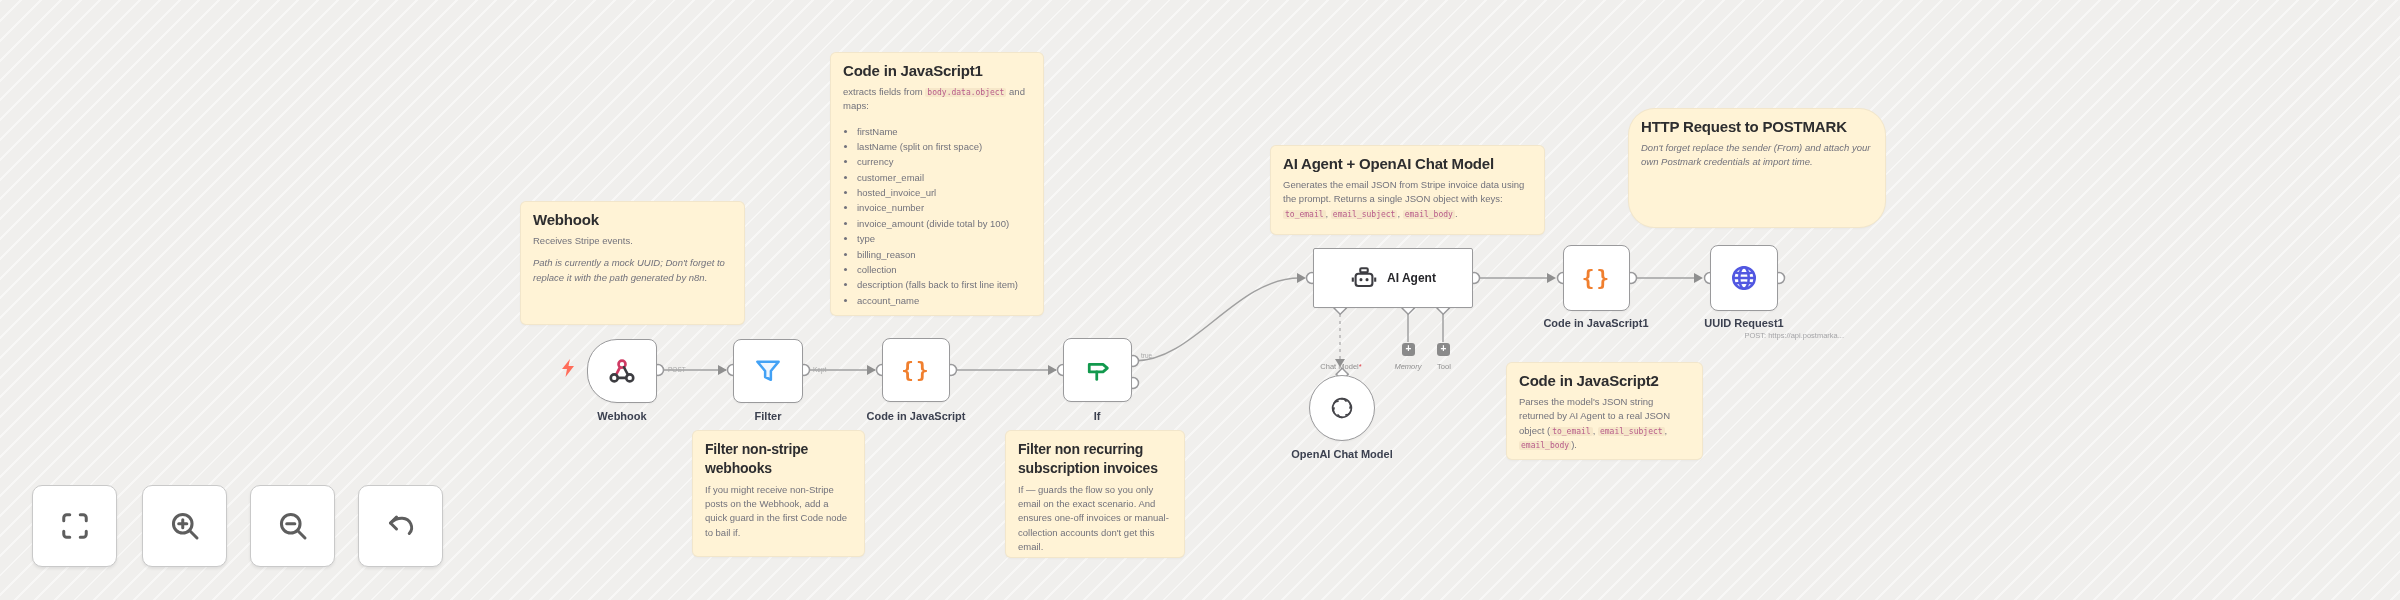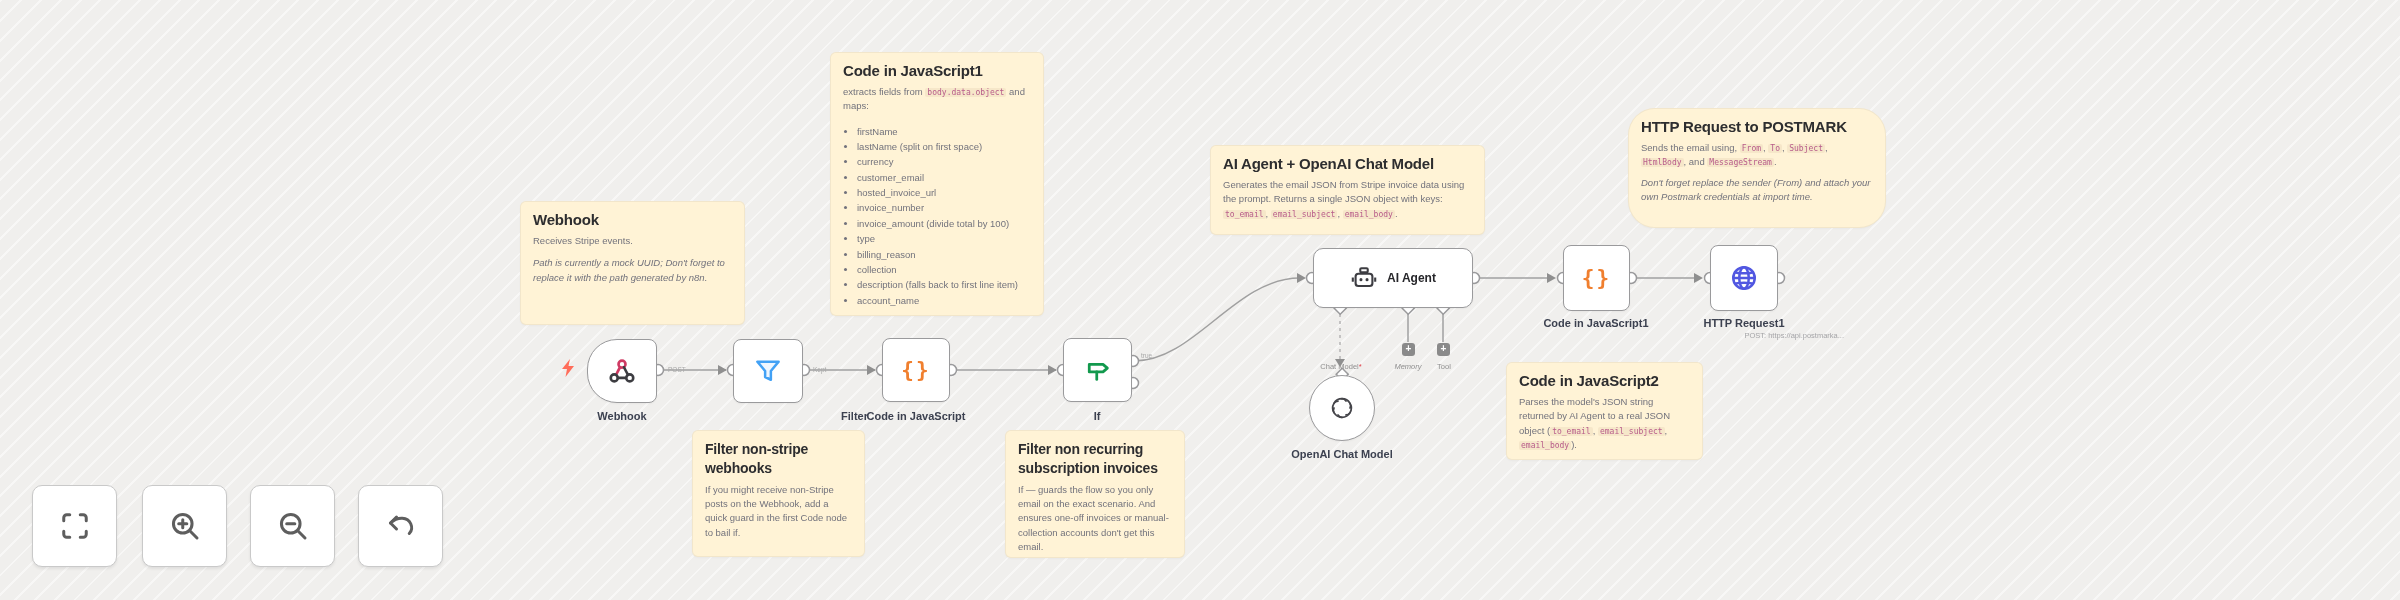--- a/index.html
+++ b/index.html
@@ -123,28 +123,27 @@
       <li>invoice_number</li>
       <li>invoice_amount (divide total by 100)</li>
       <li>type</li>
       <li>billing_reason</li>
       <li>collection</li>
       <li>description (falls back to first line item)</li>
       <li>account_name</li>
     </ul>
   </div>
 
-  <div class="sticky" style="left:1210px;top:145px;width:275px;height:90px;">
+  <div class="sticky" style="left:1270px;top:145px;width:275px;height:90px;">
     <h3>AI Agent + OpenAI Chat Model</h3>
     <p><span>Generates the email JSON from Stripe invoice data using the prompt. Returns a single JSON object with keys: </span><code>to_email</code><span>, </span><code>email_subject</code><span>, </span><code>email_body</code><span>.</span></p>
   </div>
 
   <div class="sticky" style="left:1628px;top:108px;width:258px;height:120px;border-radius:27px;">
     <h3>HTTP Request to POSTMARK</h3>
-    <p style="margin-bottom:6px;"><span>Sends the email using, </span><code>From</code><span>, </span><code>To</code><span>, </span><code>Subject</code><span>, </span><code>HtmlBody</code><span>, and </span><code>MessageStream</code><span>.</span></p>
     <p class="it">Don't forget replace the sender (From) and attach your own Postmark credentials at import time.</p>
   </div>
 
   <div class="sticky" style="left:1506px;top:362px;width:197px;height:98px;">
     <h3>Code in JavaScript2</h3>
     <p><span>Parses the model's JSON string returned by AI Agent to a real JSON object (</span><code>to_email</code><span>, </span><code>email_subject</code><span>, </span><code>email_body</code><span>).</span></p>
   </div>
 
   <div class="sticky small" style="left:692px;top:430px;width:173px;height:127px;">
     <h3>Filter non-stripe webhooks</h3>
@@ -173,40 +172,40 @@
     </svg>
   </div>
   <div class="nlabel" style="left:522px;top:410px;width:200px;">Webhook</div>
   <span class="edge-label" style="left:668px;top:366px;">POST</span>
 
   <div class="node" style="left:733px;top:339px;width:70px;height:64px;">
     <svg width="30" height="30" viewBox="0 0 24 24">
       <path d="M3.5,4.5 H20.5 L14.3,12 V19 L9.7,16.8 V12 Z" fill="#eef6ff" stroke="#42a1f5" stroke-width="2" stroke-linejoin="round"></path>
     </svg>
   </div>
-  <div class="nlabel" style="left:668px;top:410px;width:200px;text-align:right;">Filter</div>
+  <div class="nlabel" style="left:668px;top:410px;width:200px;">Filter</div>
   <span class="edge-label" style="left:813px;top:366px;">Kept</span>
 
   <div class="node" style="left:882px;top:338px;width:68px;height:64px;">
     <span class="codeglyph">{}</span>
   </div>
   <div class="nlabel" style="left:816px;top:410px;width:200px;">Code in JavaScript</div>
 
   <div class="node" style="left:1063px;top:338px;width:69px;height:64px;">
     <svg width="30" height="30" viewBox="0 0 24 24">
       <g fill="none" stroke="#12994d" stroke-width="2.2" stroke-linejoin="round" stroke-linecap="round">
         <path d="M5,7.5 H16 L19.5,10.5 L16,13.5 H5 Z"></path>
         <line x1="11" y1="13.5" x2="11" y2="19.5"></line>
       </g>
     </svg>
   </div>
   <div class="nlabel" style="left:997px;top:410px;width:200px;">If</div>
   <span class="edge-label" style="left:1141px;top:352px;">true</span>
 
-  <div class="node" style="left:1313px;top:248px;width:160px;height:60px;border-radius:10px;">
+  <div class="node" style="left:1313px;top:248px;width:160px;height:60px;border-radius:2px;">
     <div class="agent-inner">
       <svg width="28" height="28" viewBox="0 0 24 24">
         <g fill="none" stroke="#3d3d42" stroke-width="1.8" stroke-linejoin="round">
           <rect x="8.8" y="3.6" width="6.4" height="3.6" rx="1"></rect>
           <rect x="4.8" y="8.4" width="14.4" height="10.4" rx="2.4"></rect>
           <line x1="2.4" y1="11.6" x2="2.4" y2="15.2"></line>
           <line x1="21.6" y1="11.6" x2="21.6" y2="15.2"></line>
         </g>
         <circle cx="9.4" cy="13.4" r="1.3" fill="#3d3d42"></circle>
         <circle cx="14.6" cy="13.4" r="1.3" fill="#3d3d42"></circle>
@@ -245,21 +244,21 @@
     <svg width="30" height="30" viewBox="0 0 24 24">
       <g fill="none" stroke="#5157e1" stroke-width="2">
         <circle cx="12" cy="12" r="8.6"></circle>
         <ellipse cx="12" cy="12" rx="3.8" ry="8.6"></ellipse>
         <line x1="3.4" y1="12" x2="20.6" y2="12"></line>
         <path d="M4.6,7.2 C6.8,8.6 17.2,8.6 19.4,7.2"></path>
         <path d="M4.6,16.8 C6.8,15.4 17.2,15.4 19.4,16.8"></path>
       </g>
     </svg>
   </div>
-  <div class="nlabel" style="left:1644px;top:317px;width:200px;">HTTP Request1</div>
+  <div class="nlabel" style="left:1644px;top:317px;width:200px;">UUID Request1</div>
   <div class="nsub" style="left:1644px;top:331px;width:200px;">POST: https://api.postmarka...</div>
 
   <div class="ctrl" style="left:32px;top:485px;">
     <svg width="36" height="36" viewBox="0 0 24 24">
       <g fill="none" stroke="#5e5e5e" stroke-width="2" stroke-linecap="round">
         <path d="M4.5,8.5 V6.5 A2,2 0 0 1 6.5,4.5 H8.5"></path>
         <path d="M15.5,4.5 H17.5 A2,2 0 0 1 19.5,6.5 V8.5"></path>
         <path d="M19.5,15.5 V17.5 A2,2 0 0 1 17.5,19.5 H15.5"></path>
         <path d="M8.5,19.5 H6.5 A2,2 0 0 1 4.5,17.5 V15.5"></path>
       </g>

